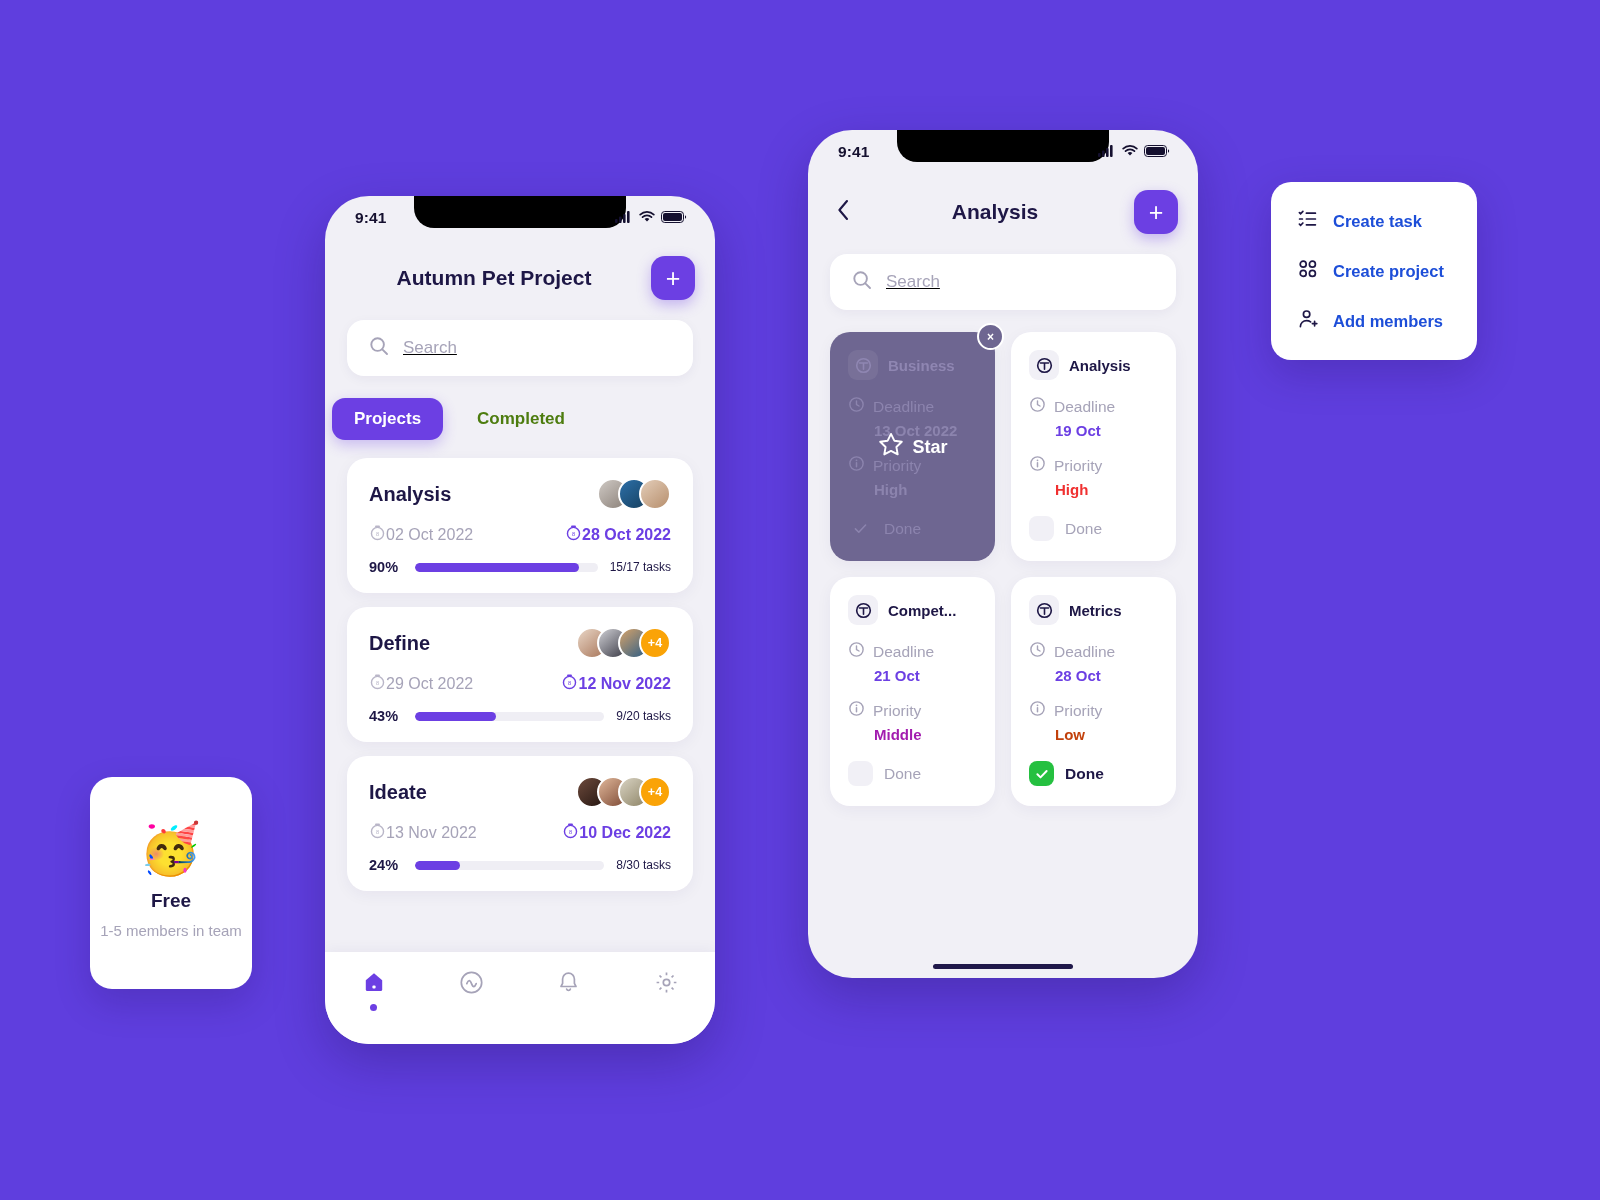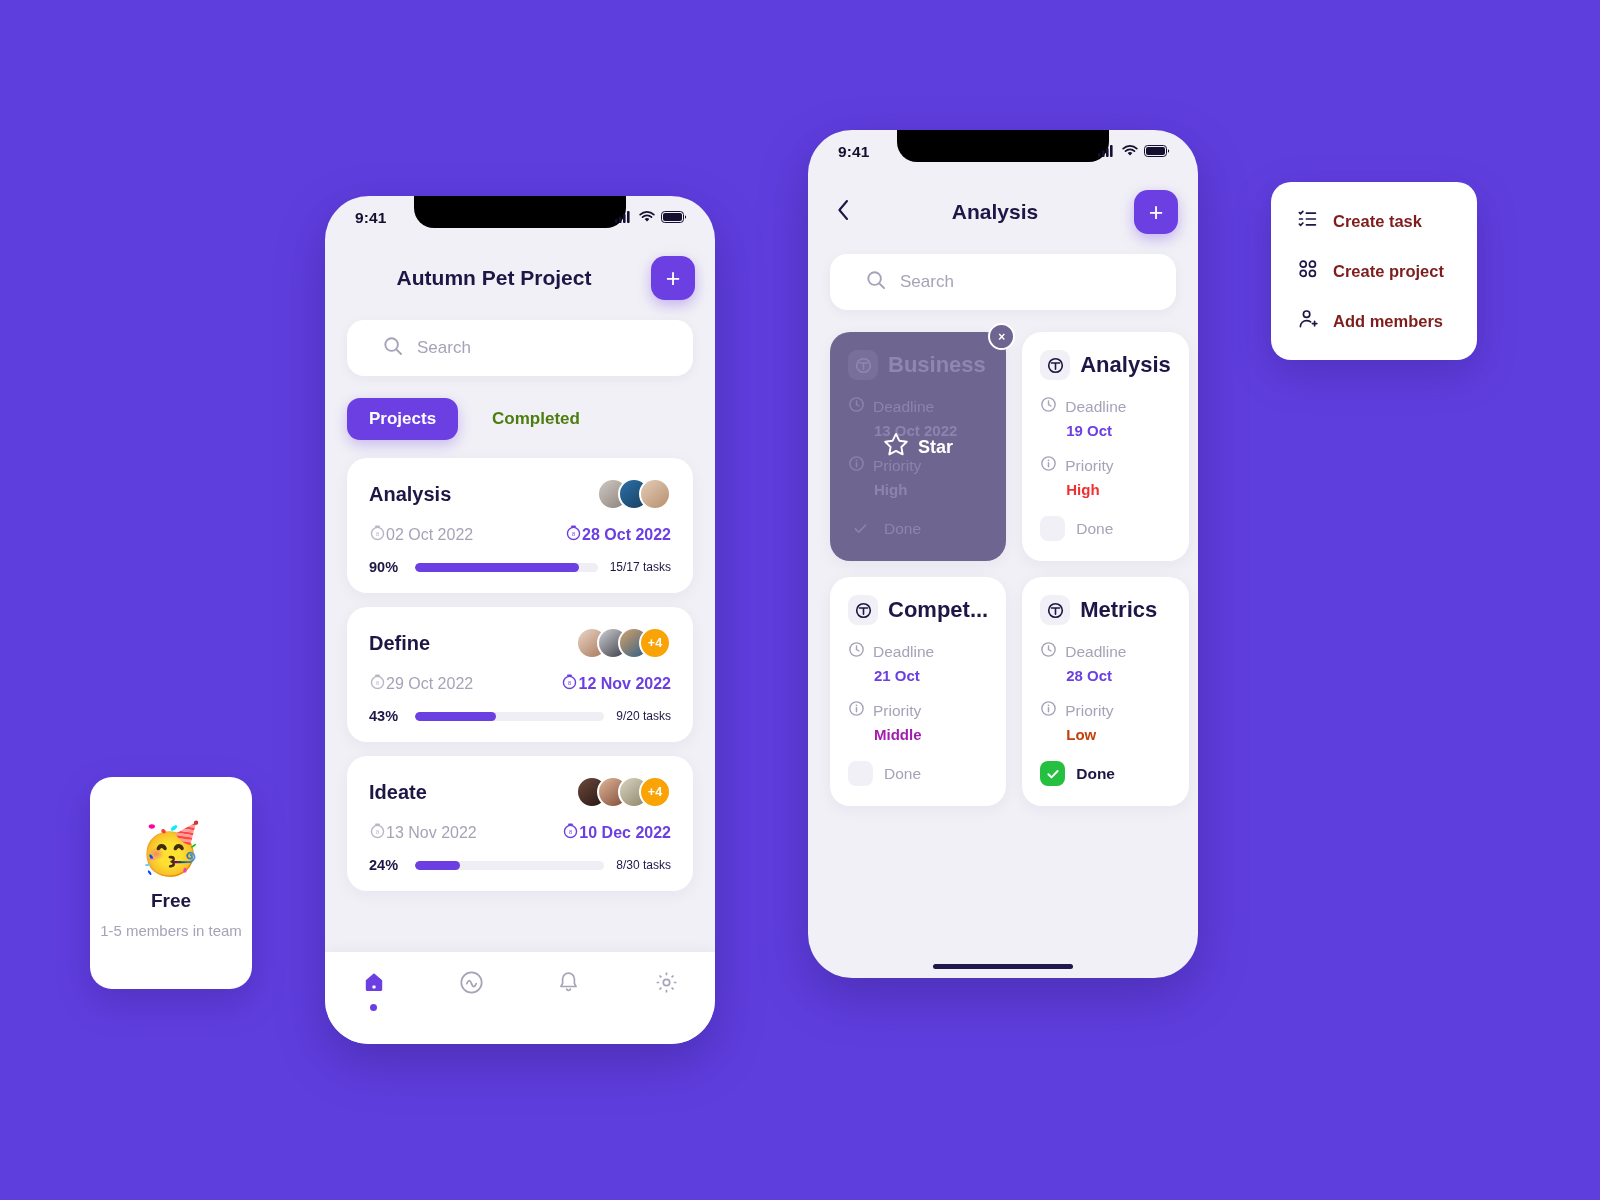--- a/index.html
+++ b/index.html
@@ -54,27 +54,28 @@
   .plus-btn {
     width: 44px; height: 44px; border-radius: 14px; background: #6C3FE3;
     display: flex; align-items: center; justify-content: center; flex-shrink: 0;
     color: #fff; font-size: 25px; font-weight: 400; line-height: 1;
     box-shadow: 0 5px 14px rgba(108,63,227,.35);
   }
 
   
   .search {
     margin: 10px 22px 0; height: 56px; background: #fff; border-radius: 17px;
-    display: flex; align-items: center; gap: 14px; padding: 0 36px;
+    display: flex; align-items: center; gap: 14px; padding: 0 22px;
     box-shadow: 0 3px 12px rgba(40,20,90,.05);
+    text-decoration: underline;
   }
   .search-ph { font-size: 17px; color: #A6A3B8; }
 
   
-  .tabs { display: flex; align-items: center; gap: 12px; padding: 22px 22px 0; }
+  .tabs { display: flex; align-items: center; gap: 12px; padding: 22px 7px 0; }
   .tab {
     padding: 11px 22px; border-radius: 13px; font-size: 17px; font-weight: 700;
     color: #4d7c0f;
   }
   .tab.active { background: #6C3FE3; color: #fff; box-shadow: 0 5px 14px rgba(108,63,227,.3); }
 
   
   .proj-list { padding: 18px 22px 0; display: flex; flex-direction: column; gap: 14px; }
   .proj-card {
     background: #fff; border-radius: 20px; padding: 20px 22px 18px;
@@ -122,21 +123,21 @@
   .task-card {
     position: relative; background: #fff; border-radius: 20px; padding: 18px 18px 20px;
     box-shadow: 0 4px 16px rgba(40,20,90,.05); min-height: 212px;
   }
   .task-head { display: flex; align-items: center; gap: 10px; }
   .task-badge {
     width: 30px; height: 30px; border-radius: 9px; background: #F1F0F6;
     display: flex; align-items: center; justify-content: center; flex-shrink: 0;
   }
   .task-name {
-    font-size: 22px; font-weight: 700; color: #1E1746;
+    font-size: 15px; font-weight: 700; color: #1E1746;
     white-space: nowrap; overflow: hidden;
   }
   .meta-row { display: flex; align-items: center; gap: 8px; margin-top: 16px; }
   .meta-label { font-size: 15.5px; color: #A6A3B8; font-weight: 500; }
   .meta-val { font-size: 15px; font-weight: 700; margin-top: 5px; margin-left: 26px; }
   .v-deadline { color: #6C3FE3; }
   .v-high { color: #F03030; }
   .v-middle { color: #a21caf; }
   .v-low { color: #c2410c; }
   .done-row { display: flex; align-items: center; gap: 11px; margin-top: 18px; }
@@ -169,21 +170,21 @@
   }
 
   
   #context-menu {
     position: absolute; left: 1271px; top: 182px; width: 206px;
     background: #fff; border-radius: 20px; padding: 22px 0;
     box-shadow: 0 14px 40px rgba(30,10,80,.22);
     display: flex; flex-direction: column; gap: 16px;
   }
   .menu-item { display: flex; align-items: center; gap: 14px; padding: 4px 26px; }
-  .menu-label { font-size: 16.5px; font-weight: 700; color: #7f1d1d; }
+  .menu-label { font-size: 16.5px; font-weight: 700; color: #1d4ed8; }
 
   
   #free-card {
     position: absolute; left: 90px; top: 777px; width: 162px; height: 212px;
     background: #fff; border-radius: 22px;
     display: flex; flex-direction: column; align-items: center; justify-content: center;
     box-shadow: 0 14px 36px rgba(30,10,80,.2);
   }
   .free-emoji { font-size: 50px; line-height: 1; }
   .free-title { font-size: 19px; font-weight: 700; color: #1E1746; margin-top: 16px; }

